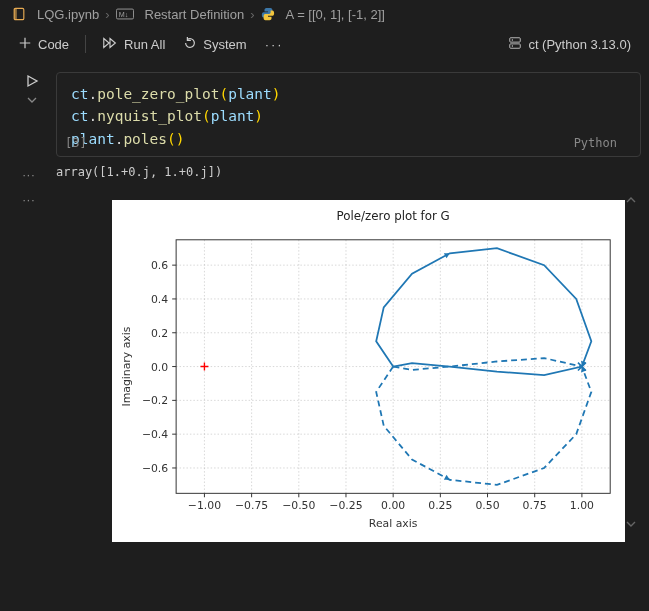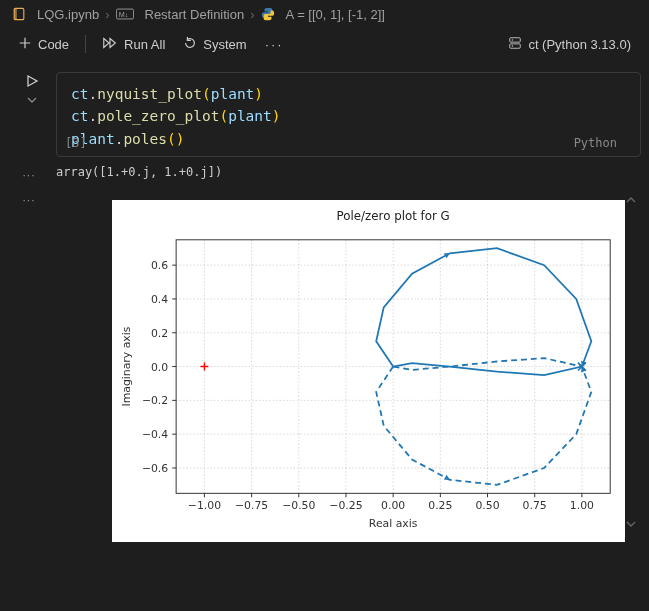--- a/index.html
+++ b/index.html
@@ -194,22 +194,22 @@
           </svg>
       </div>
       <div style="cursor:pointer;color:#888;">
         <svg width="10" height="8" viewBox="0 0 10 8">
             <path d="M1 2l4 4 4-4" fill="none" stroke="#888" stroke-width="1.3"></path>
           </svg>
       </div>
     </div>
     <div class="code-box">
       <div id="code-lines">
+          <div class="code-line"><span class="tok-id">ct</span><span class="tok-dot">.</span><span class="tok-fn">pole_zero_plot</span><span class="tok-paren">(</span><span class="tok-id">plant</span><span class="tok-paren">)</span></div>
           <div class="code-line"><span class="tok-id">ct</span><span class="tok-dot">.</span><span class="tok-fn">nyquist_plot</span><span class="tok-paren">(</span><span class="tok-id">plant</span><span class="tok-paren">)</span></div>
-          <div class="code-line"><span class="tok-id">ct</span><span class="tok-dot">.</span><span class="tok-fn">pole_zero_plot</span><span class="tok-paren">(</span><span class="tok-id">plant</span><span class="tok-paren">)</span></div>
           <div class="code-line"><span class="tok-id">plant</span><span class="tok-dot">.</span><span class="tok-fn">poles</span><span class="tok-paren">(</span><span class="tok-paren">)</span></div>
         </div>
       <div class="lang-badge">Python</div>
       <div class="exec-count">[3]</div>
     </div>
   </div>
 
   <div class="out-row">
     <div class="out-gutter">···</div>
     <div class="out-text">array([1.+0.j, 1.+0.j])</div>

